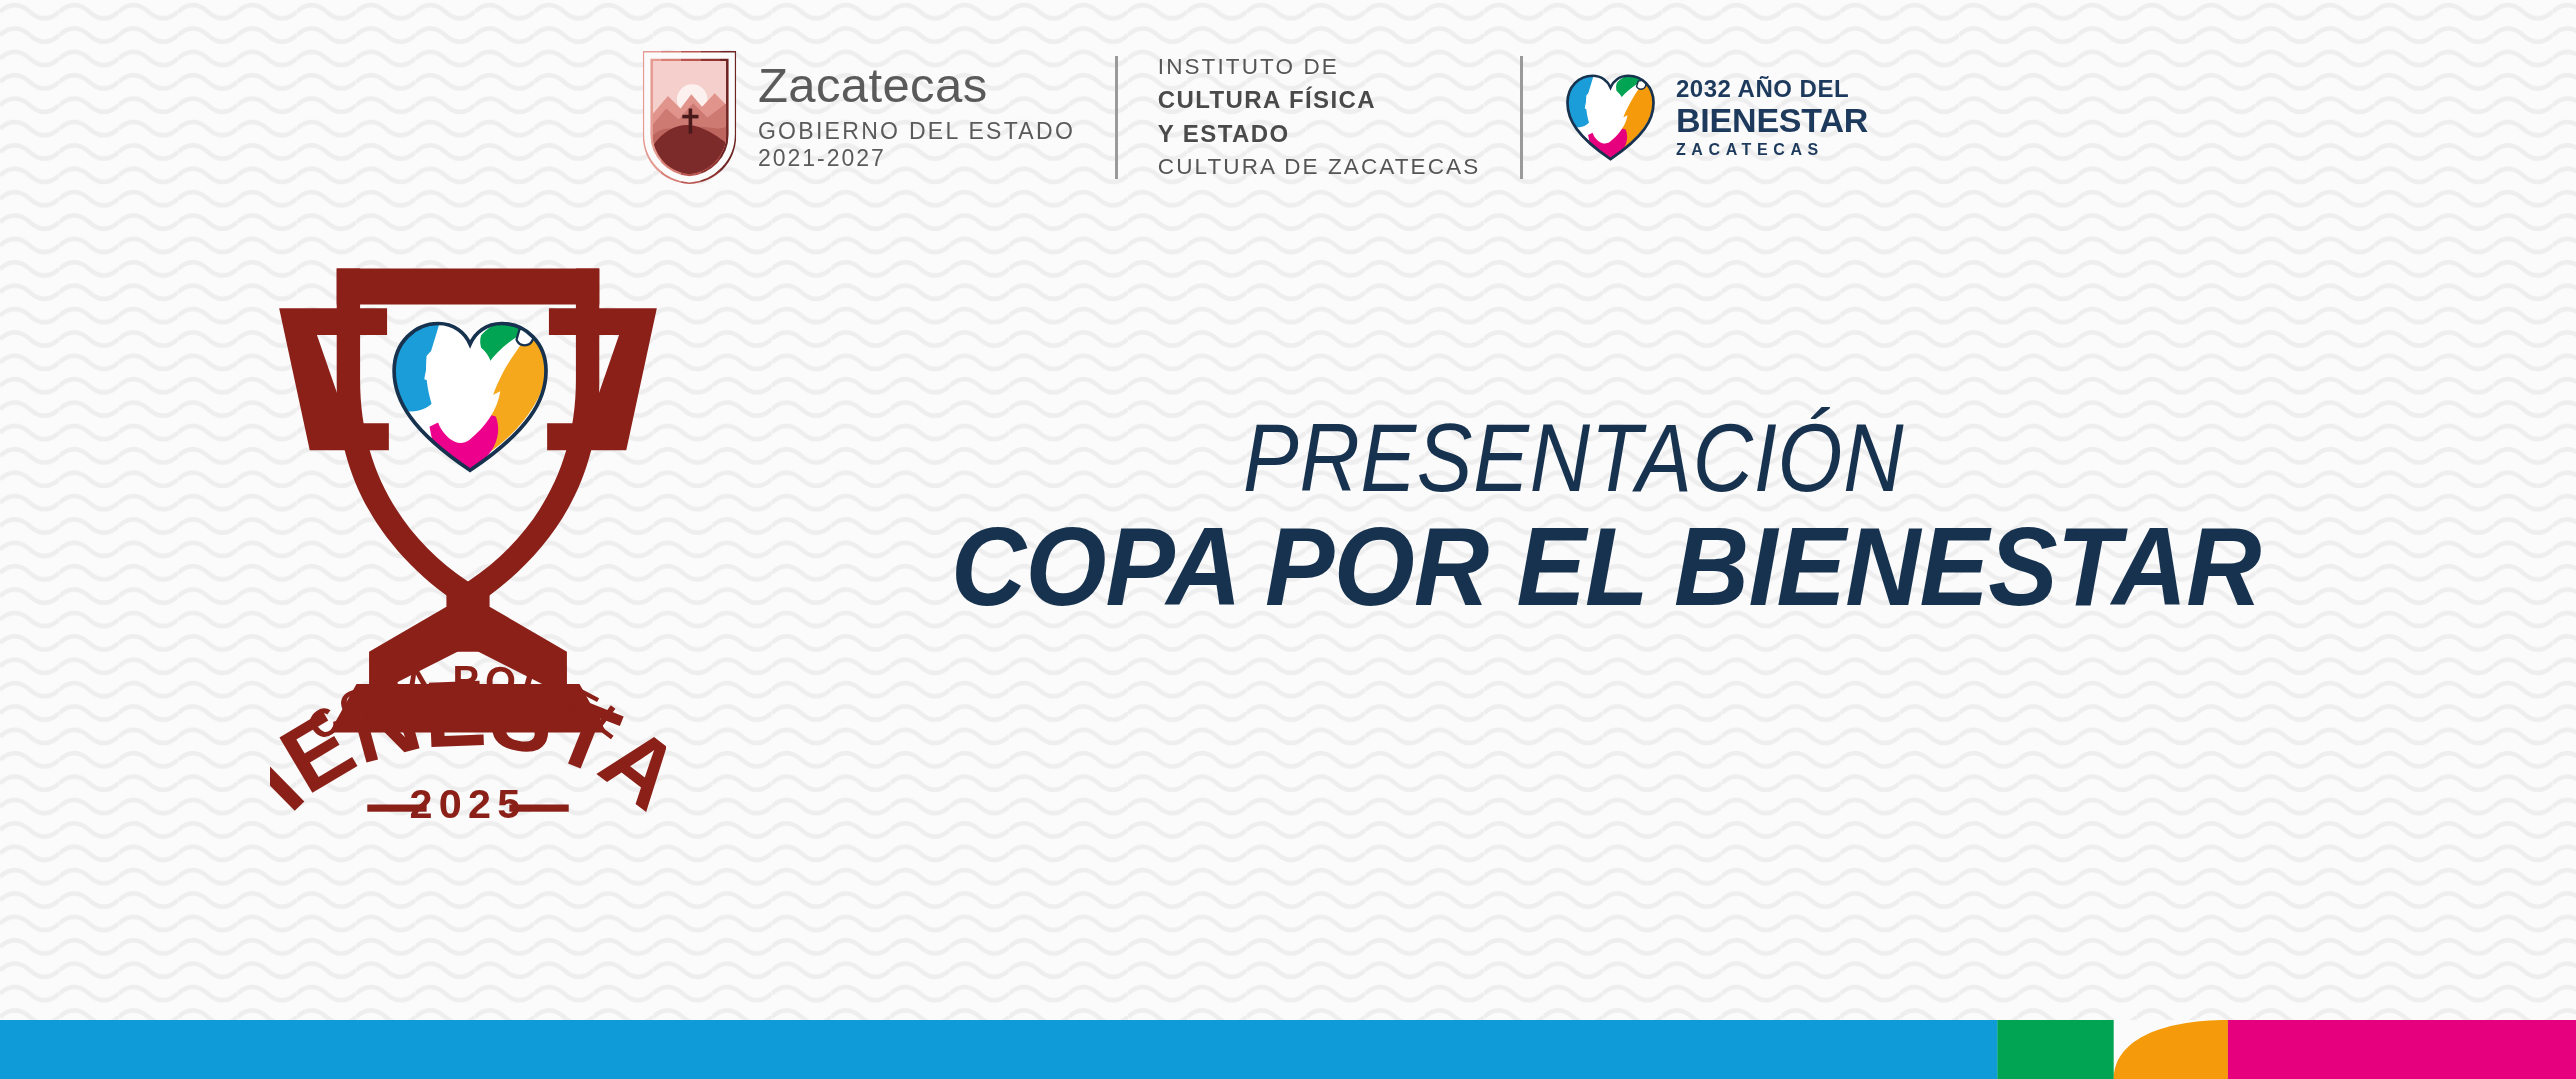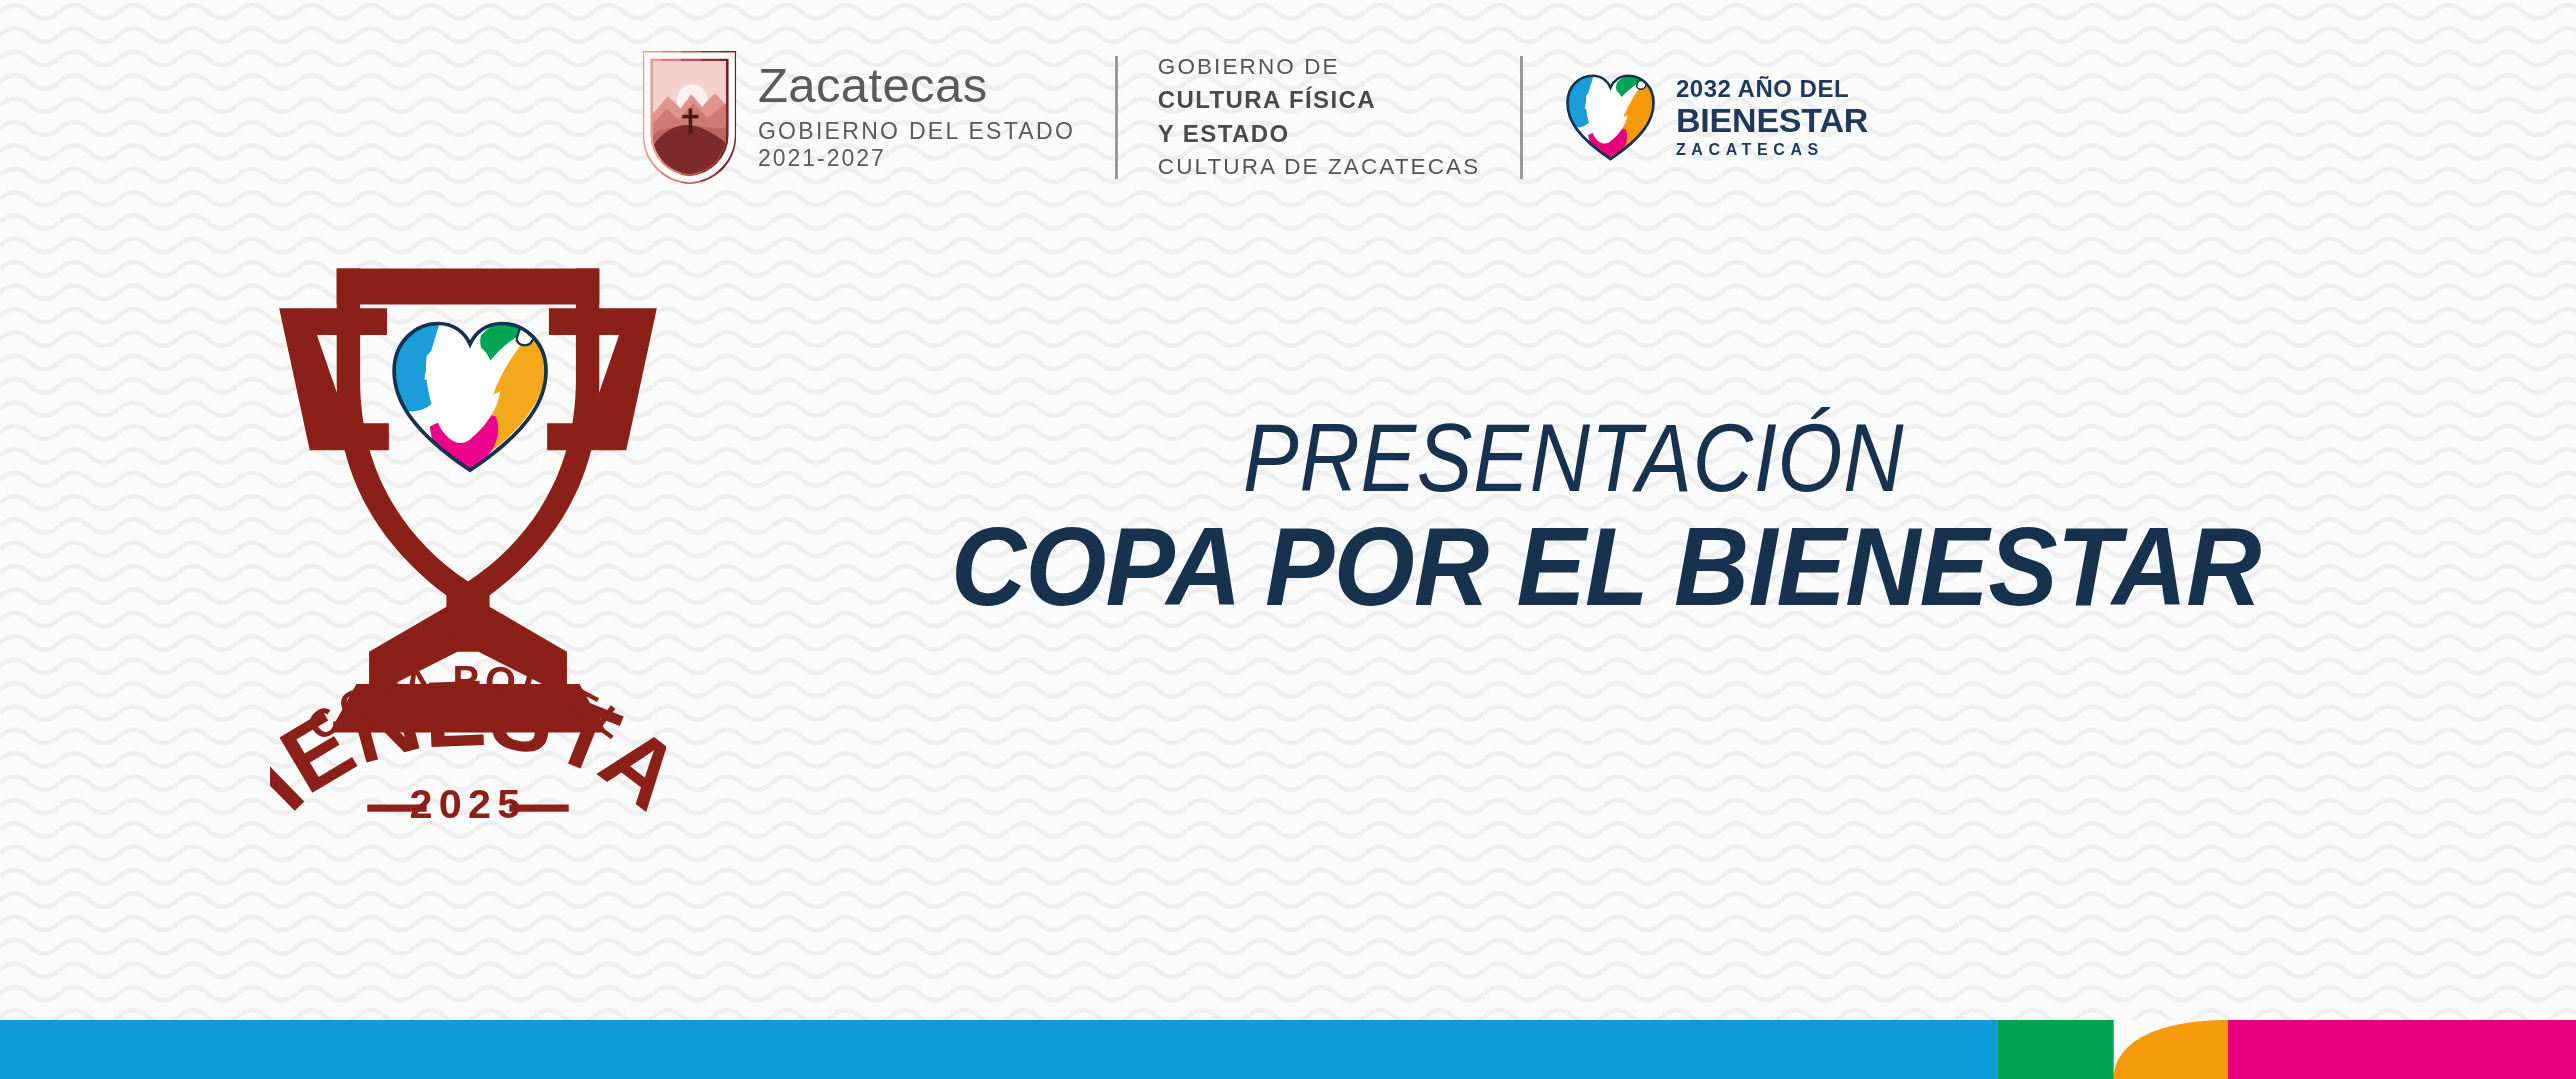--- a/index.html
+++ b/index.html
@@ -130,21 +130,21 @@
       <div class="zac-text">
         <div class="zac-name">Zacatecas</div>
         <div class="zac-sub1">GOBIERNO DEL ESTADO</div>
         <div class="zac-sub2">2021-2027</div>
       </div>
     </div>
 
     <div class="hdr-divider"></div>
 
     <div class="inst-block">
-      <div class="inst-l">GOBIERNO DE</div>
+      <div class="inst-l">INSTITUTO DE</div>
       <div class="inst-b">CULTURA FÍSICA</div>
       <div class="inst-b">Y ESTADO</div>
       <div class="inst-l">CULTURA DE ZACATECAS</div>
     </div>
 
     <div class="hdr-divider"></div>
 
     <div class="bien-block">
       <svg class="bien-heart" viewBox="0 0 106 104">
         <defs>

